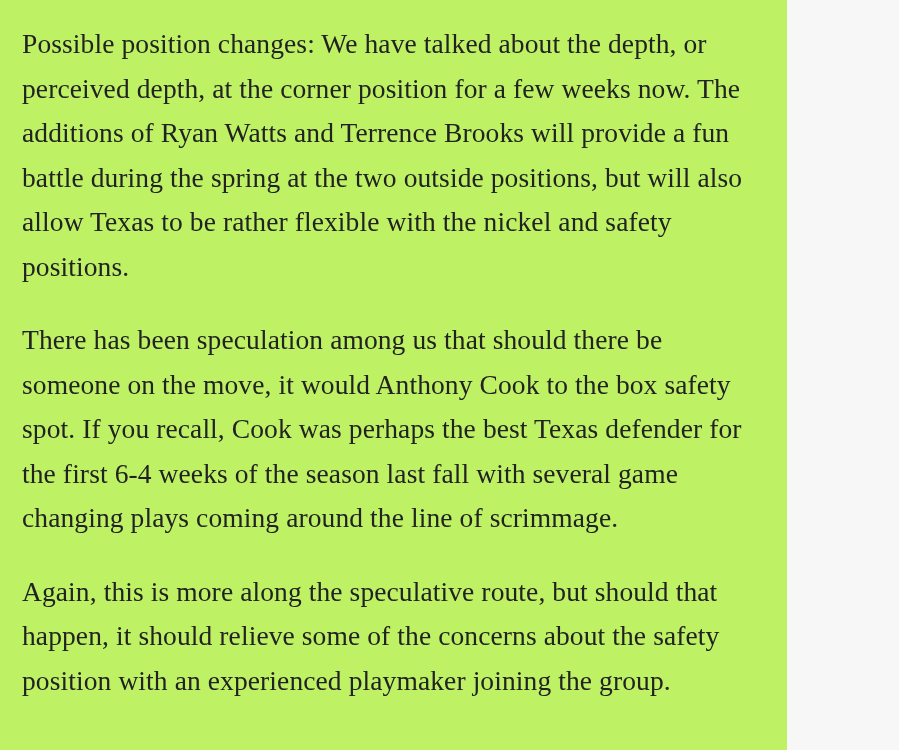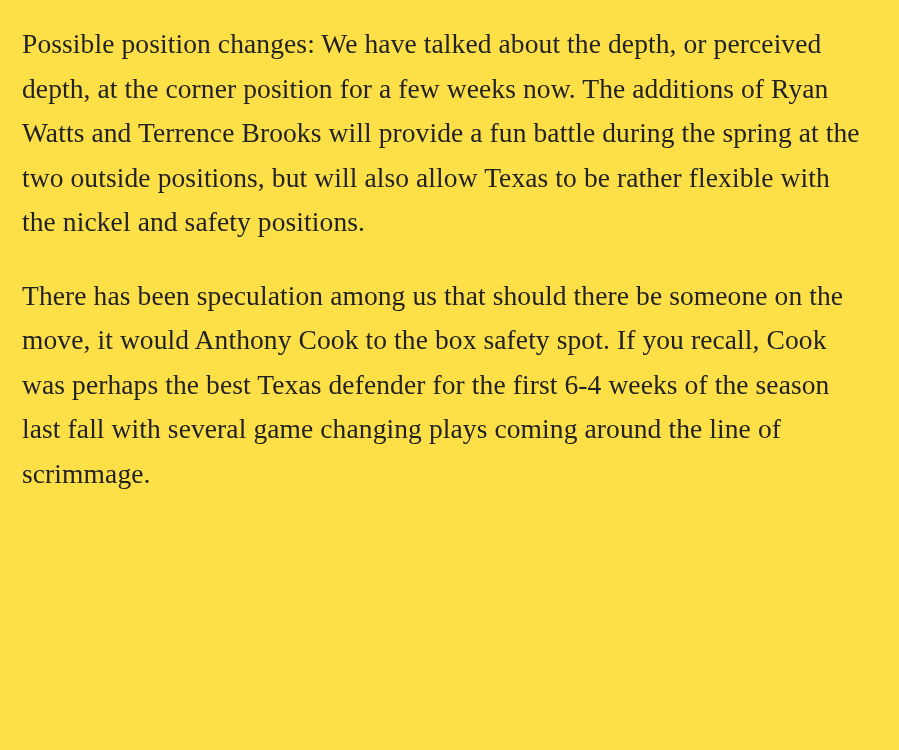--- a/index.html
+++ b/index.html
@@ -9,36 +9,37 @@
   body {
     width: 899px;
     height: 750px;
     background: #f7f7f7;
     font-family: "Liberation Serif", "DejaVu Serif", serif;
     color: #1c1c1c;
     overflow: hidden;
   }
   .article {
     box-sizing: border-box;
-    width: 899px;
+    width: 787px;
     height: 750px;
     padding: 22px 34px 0 22px;
-    background: #fde047;
+    background: #bef264;
   }
   .para {
     font-size: 27.5px;
     line-height: 44.5px;
     margin: 0 0 29px 0;
     letter-spacing: 0.1px;
     color: #222222;
     text-align: left;
   }
   .para:last-child {
     margin-bottom: 0;
   }
 </style>
 </head>
 <body>
 
 <div class="article">
   <p class="para">Possible position changes: We have talked about the depth, or perceived depth, at the corner position for a few weeks now. The additions of Ryan Watts and Terrence Brooks will provide a fun battle during the spring at the two outside positions, but will also allow Texas to be rather flexible with the nickel and safety positions.</p>
   <p class="para">There has been speculation among us that should there be someone on the move, it would Anthony Cook to the box safety spot. If you recall, Cook was perhaps the best Texas defender for the first 6-4 weeks of the season last fall with several game changing plays coming around the line of scrimmage.</p>
+  <p class="para">Again, this is more along the speculative route, but should that happen, it should relieve some of the concerns about the safety position with an experienced playmaker joining the group.</p>
 </div>
 
 </body></html>

